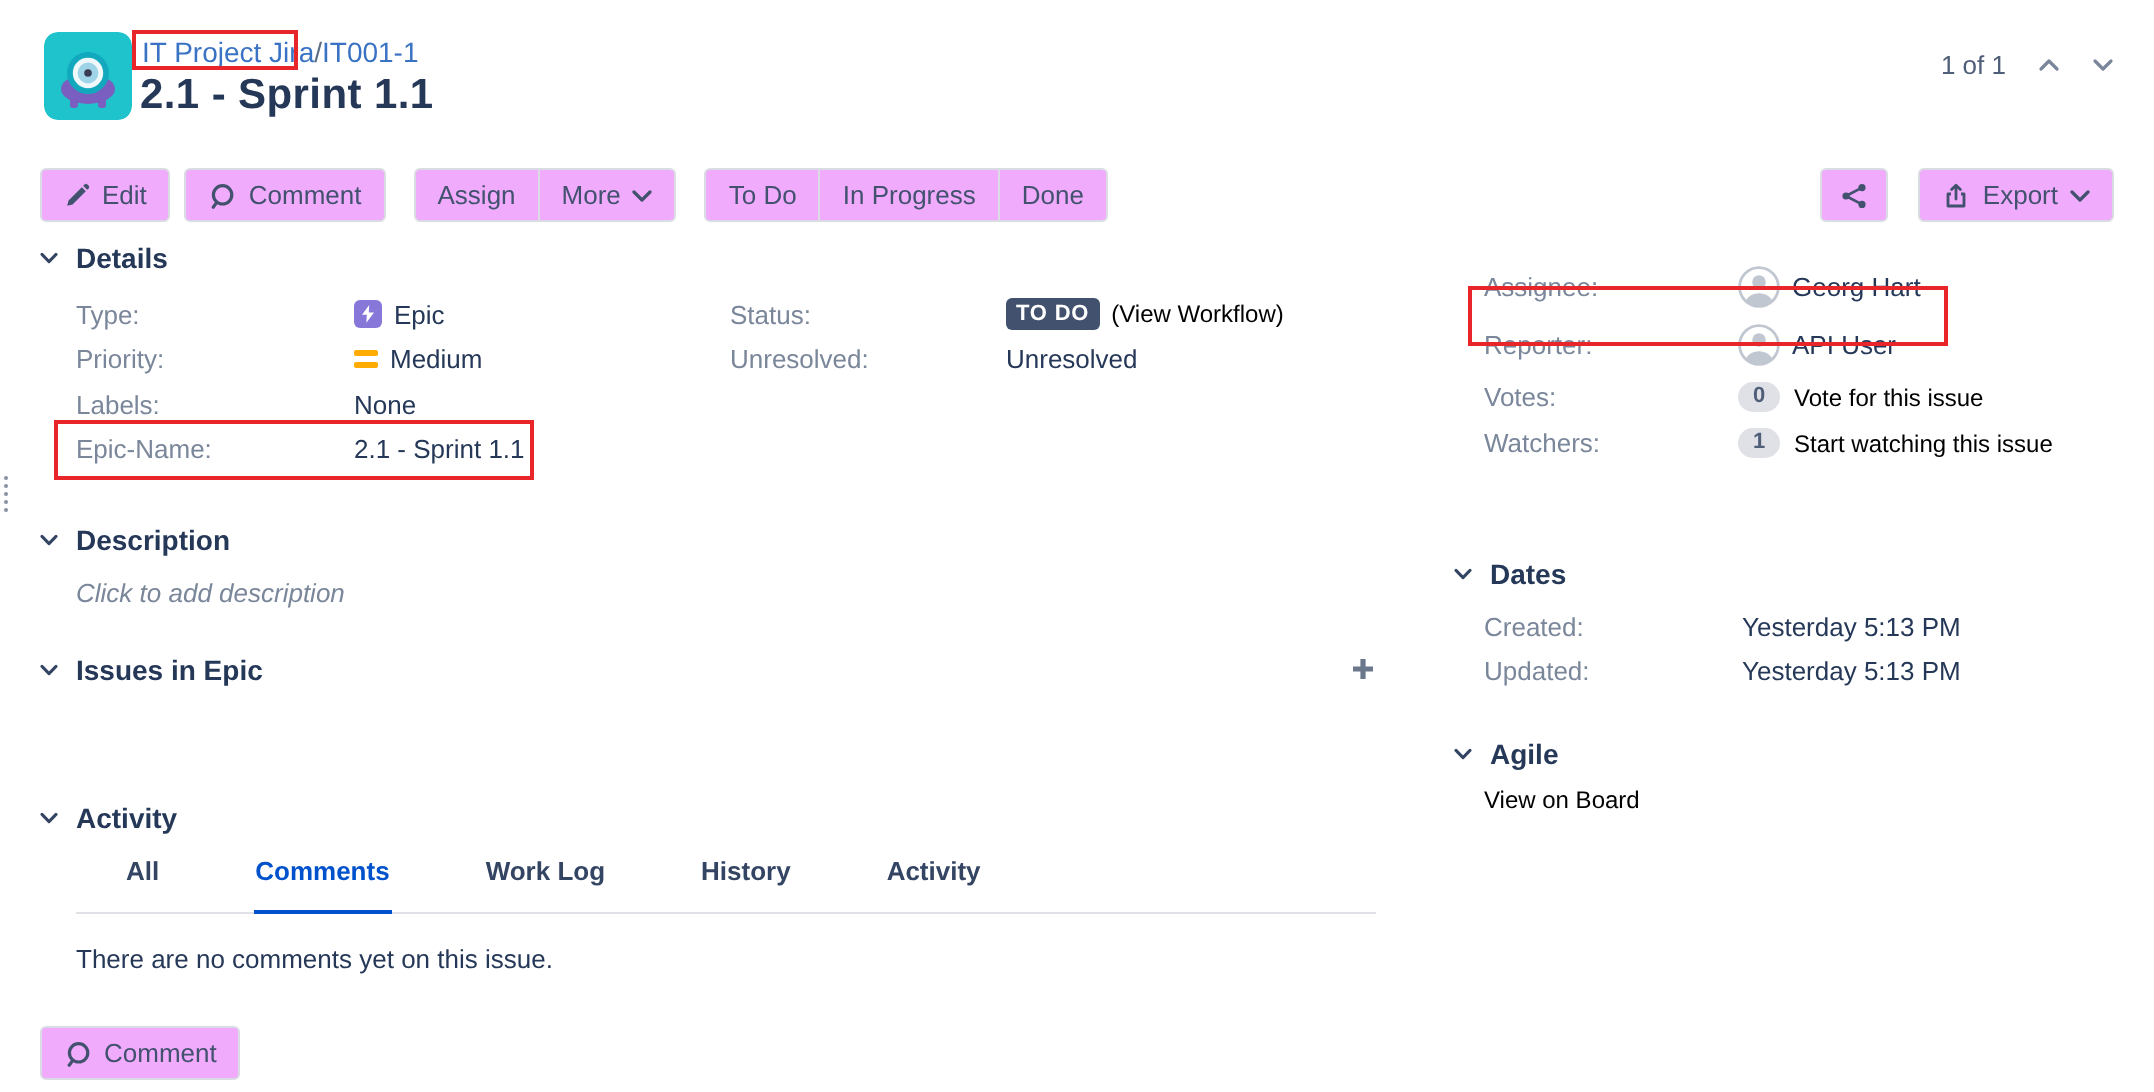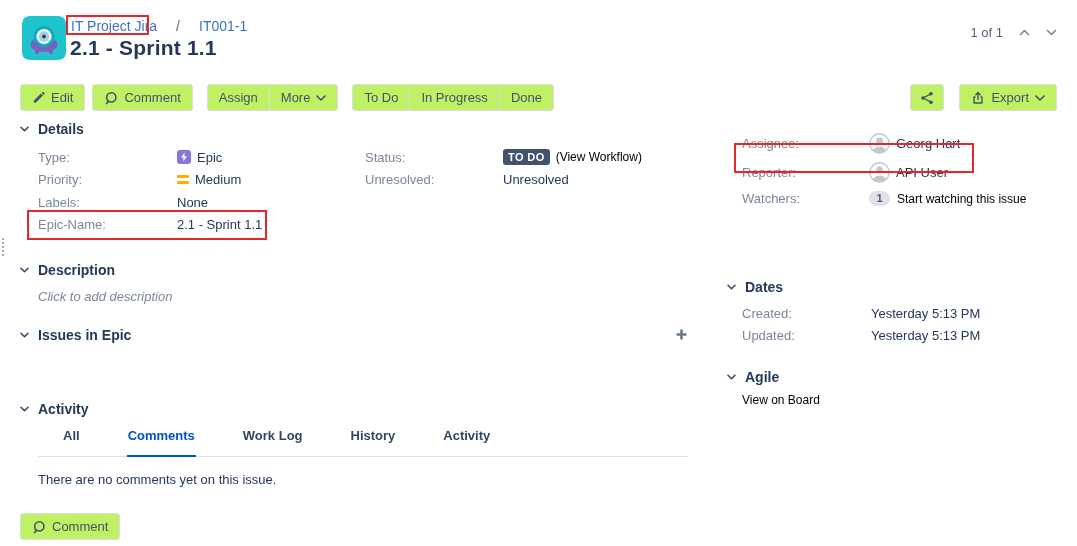--- a/index.html
+++ b/index.html
@@ -3,31 +3,31 @@
 <meta charset="utf-8">
 <style>
   * { box-sizing: border-box; margin: 0; padding: 0; }
   html,body { width:1077px; height:546px; background:#fff; overflow:hidden;
     font-family:"Liberation Sans", sans-serif; color:#172B4D; }
   .page { position:relative; width:1077px; height:546px; background:#fff; }
 
   
   .project-avatar { position:absolute; left:22px; top:16px; width:44px; height:44px;
     border-radius:7px; overflow:hidden; cursor:pointer; }
-  .breadcrumb { position:absolute; left:71px; top:18px; font-size:14px; display:flex; gap:19px; align-items:center; }
+  .breadcrumb { position:absolute; left:71px; top:18px; font-size:14px; display:flex; gap:0; align-items:center; }
   .breadcrumb a { color:#3b73c4; text-decoration:none; cursor:pointer; }
   .breadcrumb .sep { color:#5E6C84; }
   .page-title { position:absolute; left:70px; top:36px; font-size:21px; font-weight:600; color:#253858; letter-spacing:.2px; }
   .pager { position:absolute; top:25px; right:20px; display:flex; align-items:center; gap:16px;
     font-size:13px; color:#505F79; }
   .pager .navbtn { cursor:pointer; display:flex; align-items:center; }
 
   
   .toolbar { position:absolute; left:20px; top:84px; width:1037px; display:flex; align-items:center; }
-  .btn { display:inline-flex; align-items:center; gap:6px; background:#bef264;
+  .btn { display:inline-flex; align-items:center; gap:6px; background:#f0abfc;
     border:1px solid #D9DDE3; border-radius:3px; height:27px; padding:0 11px;
     font-size:13px; color:#42526E; cursor:pointer; white-space:nowrap; font-family:inherit; }
   .btn + .btn { margin-left:7px; }
   .btn-group { display:inline-flex; margin-left:14px; }
   .btn-group .btn { margin-left:-1px; border-radius:0; }
   .btn-group .btn:first-child { border-radius:3px 0 0 3px; margin-left:0; }
   .btn-group .btn:last-child { border-radius:0 3px 3px 0; }
   .toolbar-right { margin-left:auto; display:flex; align-items:center; gap:8px; }
   .icon-only { padding:0 9px; }
 
@@ -327,20 +327,27 @@
         <span class="user-cell">
           <svg width="21" height="21" viewBox="0 0 21 21">
             <circle cx="10.5" cy="10.5" r="9.7" fill="#fff" stroke="#C1C7D0" stroke-width="1.4"></circle>
             <circle cx="10.5" cy="8" r="3.4" fill="#C1C7D0"></circle>
             <path d="M3.8 17.2 A8 8 0 0 1 17.2 17.2 A9.7 9.7 0 0 1 3.8 17.2 Z" fill="#C1C7D0"></path>
           </svg>
           <span class="field-value">API User</span>
         </span>
       </div>
       <div class="prow short">
+        <span class="field-label">Votes:</span>
+        <span class="badge-link">
+          <span class="count-badge">0</span>
+          <a class="jlink">Vote for this issue</a>
+        </span>
+      </div>
+      <div class="prow short">
         <span class="field-label">Watchers:</span>
         <span class="badge-link">
           <span class="count-badge">1</span>
           <a class="jlink">Start watching this issue</a>
         </span>
       </div>
     </div>
   </div>
 
   <div class="section" id="sec-dates">

